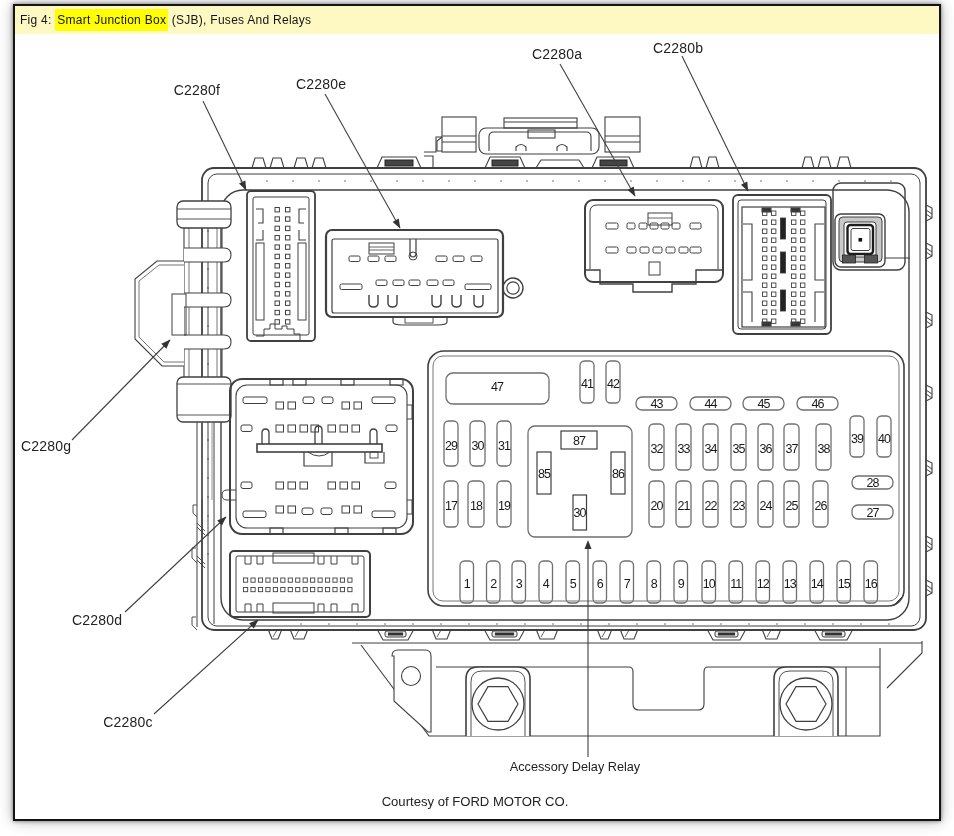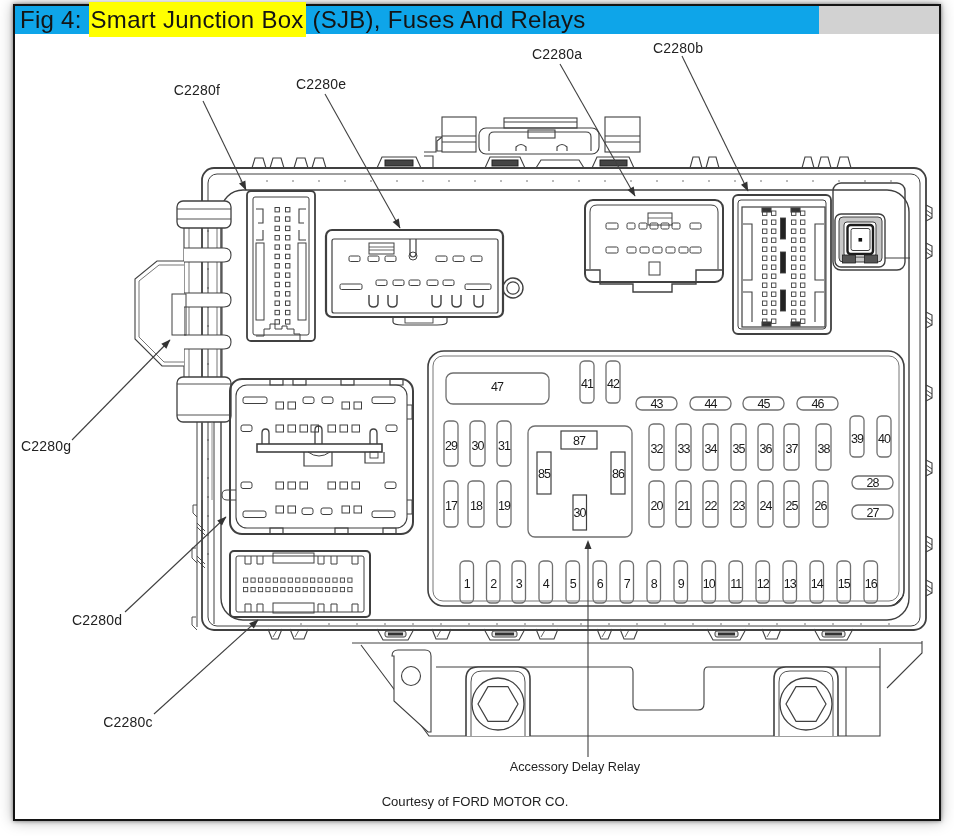--- a/index.html
+++ b/index.html
@@ -1,19 +1,19 @@
 <!DOCTYPE html>
 <html><head><meta charset="utf-8">
 <style>
 html,body{margin:0;padding:0;width:954px;height:836px;background:#fff;overflow:hidden;
   font-family:"Liberation Sans",sans-serif;}
 #page{position:absolute;left:13px;top:4px;width:924px;height:813px;background:#fff;
   border:2px solid #141414;box-shadow:0 0 4px rgba(0,0,0,.5),0 0 14px rgba(0,0,0,.28);}
-#titlebar{position:absolute;left:0;top:0;width:804px;height:28px;background:#0ea5e9;
-  font-size:24px;letter-spacing:0.27px;color:#141414;line-height:28px;white-space:nowrap;}
+#titlebar{position:absolute;left:0;top:0;width:924px;height:28px;background:#fef9c3;
+  font-size:12px;letter-spacing:0.27px;color:#141414;line-height:28px;white-space:nowrap;}
 #titlebar .hl{background:#ffff00;padding:4px 2px 4px 2px;}
 svg{position:absolute;left:0;top:0;}
 text{font-family:"Liberation Sans",sans-serif;}
 </style></head>
 <body>
 
 <div id="page"></div>
 
 <div style="position:absolute;left:15px;top:6px;width:924px;height:28px;background:#d2d2d2;"></div>
 

